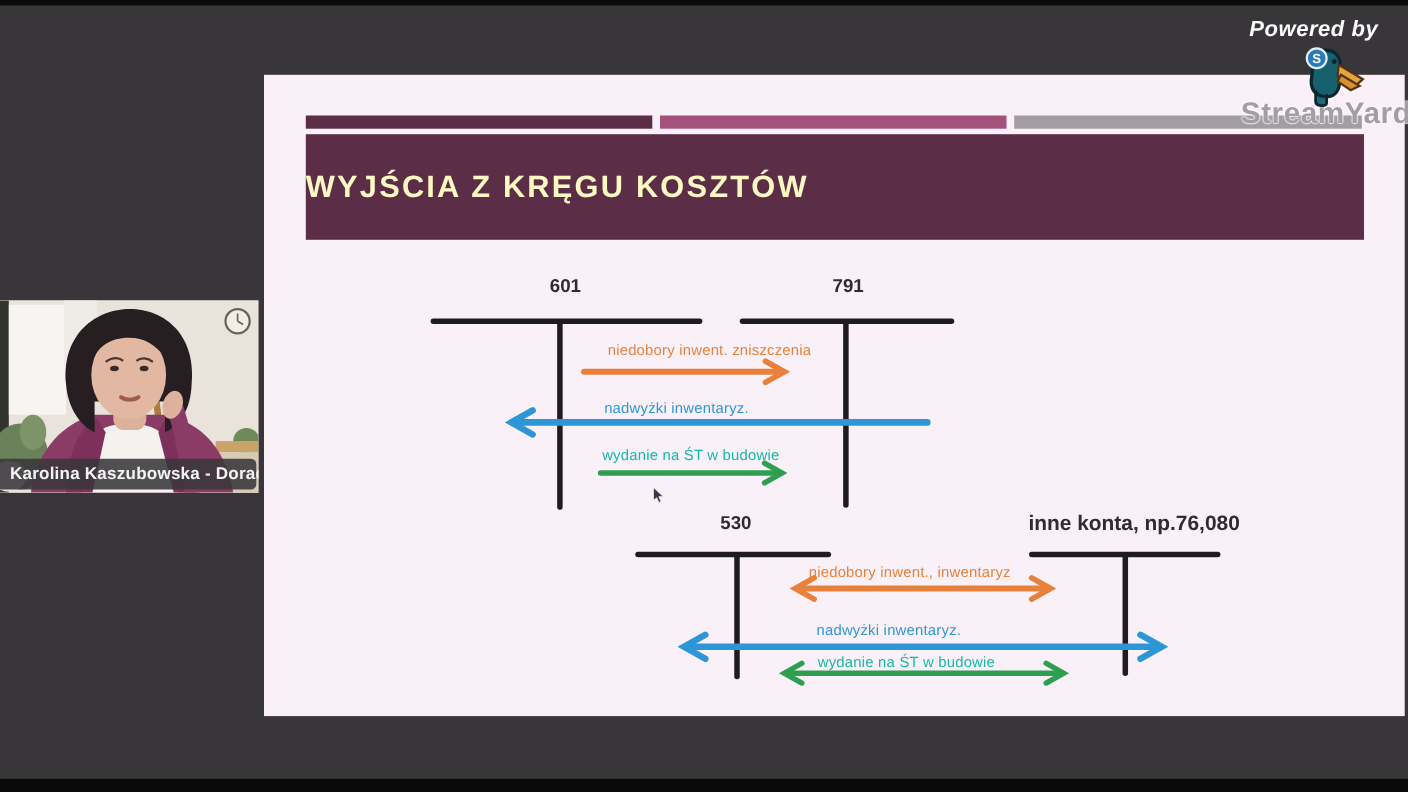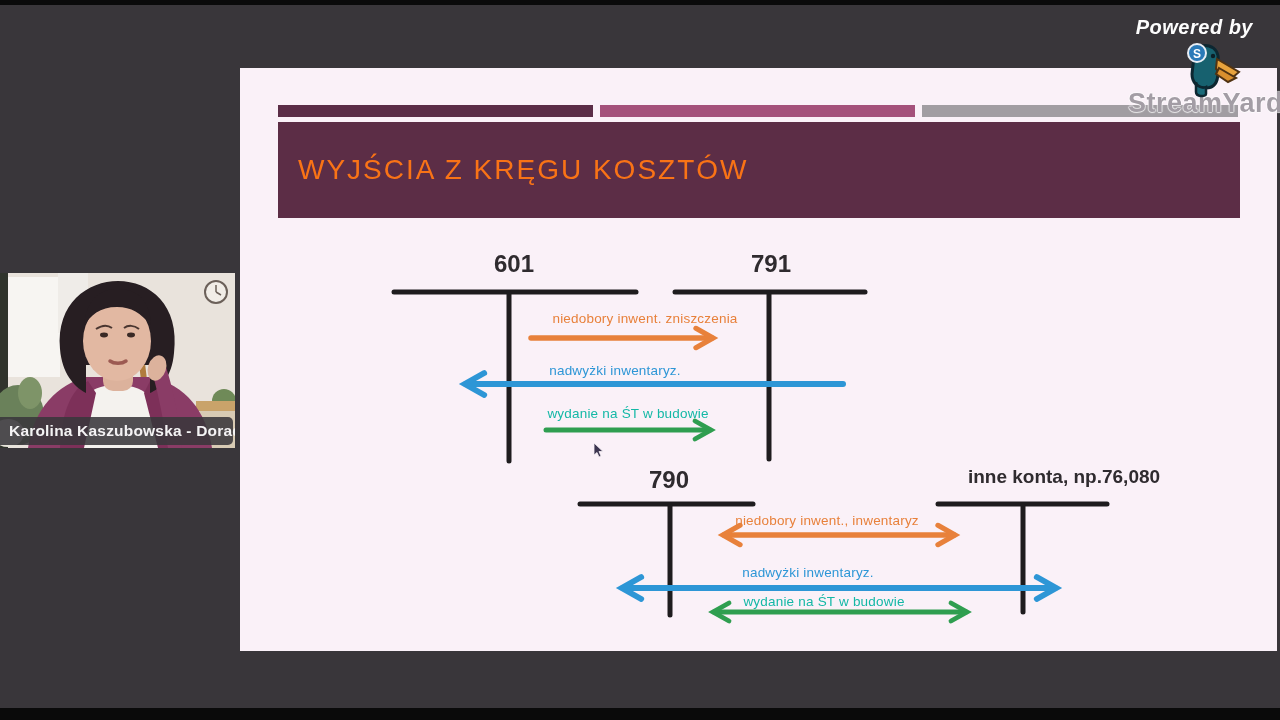--- a/index.html
+++ b/index.html
@@ -34,27 +34,27 @@
   }
   .deco-bar{top:37px;height:12px;}
   .deco-bar.b1{left:38px;width:315px;background:#5b2d47;}
   .deco-bar.b2{left:360px;width:315px;background:#a4517b;}
   .deco-bar.b3{left:682px;width:316px;background:#a19da2;}
   .title-block{
     left:38px;top:54px;width:962px;height:96px;background:#5c2d46;
     display:flex;align-items:center;
   }
   .title-text{
-    margin-left:20px;font-size:28px;font-weight:400;color:#f97316;
+    font-size:28px;font-weight:700;color:#fef9c3;
     letter-spacing:2px;
   }
 
   
   .acct{
-    transform:translateX(-50%);font-weight:700;color:#2f2b2f;font-size:24px;
+    transform:translateX(-50%);font-weight:700;color:#2f2b2f;font-size:17px;
     z-index:3;white-space:nowrap;
   }
   .flow-label{
     transform:translateX(-50%);font-weight:400;font-size:13.5px;z-index:3;
     white-space:nowrap;letter-spacing:.2px;
   }
   .c-orange{color:#e8813b;}
   .c-blue{color:#2d96d6;}
   .c-green{color:#14b8a6;}
 
@@ -95,22 +95,22 @@
   <div class="abs deco-bar b1"></div>
   <div class="abs deco-bar b2"></div>
   <div class="abs deco-bar b3"></div>
   <div class="abs title-block">
     <div class="title-text">WYJŚCIA Z KRĘGU KOSZTÓW</div>
   </div>
 </div>
 
 <div class="abs acct" style="left:514px;top:250px;">601</div>
 <div class="abs acct" style="left:771px;top:250px;text-align:right;">791</div>
-<div class="abs acct" style="left:669px;top:466px;">790</div>
-<div class="abs acct" style="left:1031px;top:466px;font-size:19px;margin-left:33px;">inne konta, np.76,080</div>
+<div class="abs acct" style="left:669px;top:466px;">530</div>
+<div class="abs acct" style="left:1031px;top:466px;font-size:19px;">inne konta, np.76,080</div>
 
 <div class="abs flow-label c-orange" style="left:645px;top:311px;">niedobory inwent. zniszczenia</div>
 <div class="abs flow-label c-blue" style="left:615px;top:363px;">nadwyżki inwentaryz.</div>
 <div class="abs flow-label c-green" style="left:628px;top:406px;">wydanie na ŚT w budowie</div>
 <div class="abs flow-label c-orange" style="left:827px;top:513px;">niedobory inwent., inwentaryz</div>
 <div class="abs flow-label c-blue" style="left:808px;top:565px;">nadwyżki inwentaryz.</div>
 <div class="abs flow-label c-green" style="left:824px;top:594px;">wydanie na ŚT w budowie</div>
 
 <svg class="abs overlay" width="1280" height="720" viewBox="0 0 1280 720">
   <defs>

